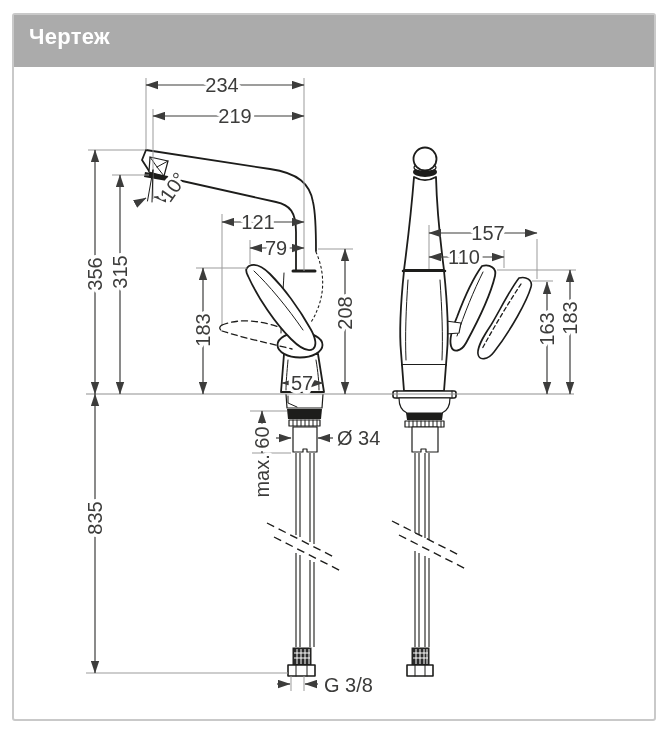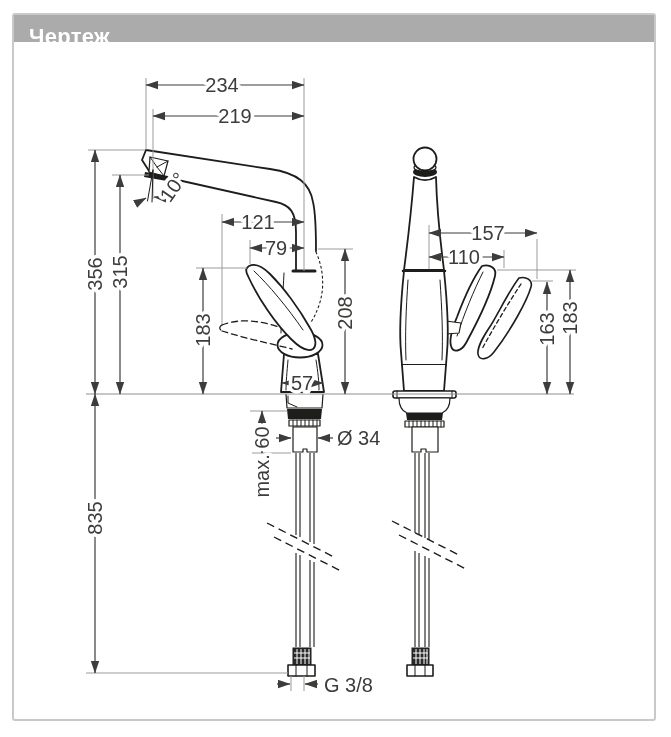--- a/index.html
+++ b/index.html
@@ -1,19 +1,19 @@
 <!DOCTYPE html>
 <html><head>
 <meta charset="utf-8">
 <style>
   html,body{margin:0;padding:0;background:#fff;font-family:"Liberation Sans",sans-serif;}
   .stage{position:relative;width:671px;height:737px;background:#fff;overflow:hidden;}
   .card{position:absolute;left:12px;top:13px;width:644px;height:708px;background:#fff;
         border:2px solid #c9c9c9;border-radius:3px;box-sizing:border-box;}
-  .hdr{position:absolute;left:0;top:0;right:0;height:27px;background:#ababab;}
+  .hdr{position:absolute;left:0;top:0;right:0;height:52px;background:#ababab;}
   .hdr .t{color:#fff;font-size:22px;font-weight:bold;line-height:43px;padding-left:15px;letter-spacing:.3px;}
   svg.draw{position:absolute;left:0;top:0;}
   .o{fill:#fff;stroke:#1d1d1b;stroke-width:1.8;stroke-linejoin:round;stroke-linecap:round;}
   .os{fill:none;stroke:#1d1d1b;stroke-width:1.8;stroke-linejoin:round;stroke-linecap:round;}
   .o2{fill:#fff;stroke:#1d1d1b;stroke-width:1.2;stroke-linejoin:round;}
   .d{fill:none;stroke:#1d1d1b;stroke-width:1;stroke-linecap:round;}
   .blk{fill:#1d1d1b;stroke:none;}
   .fill{fill:#fff;stroke:none;}
   .ext{fill:none;stroke:#9b9b9b;stroke-width:1;}
   .ext2{fill:none;stroke:#8f8f8f;stroke-width:1.2;}

